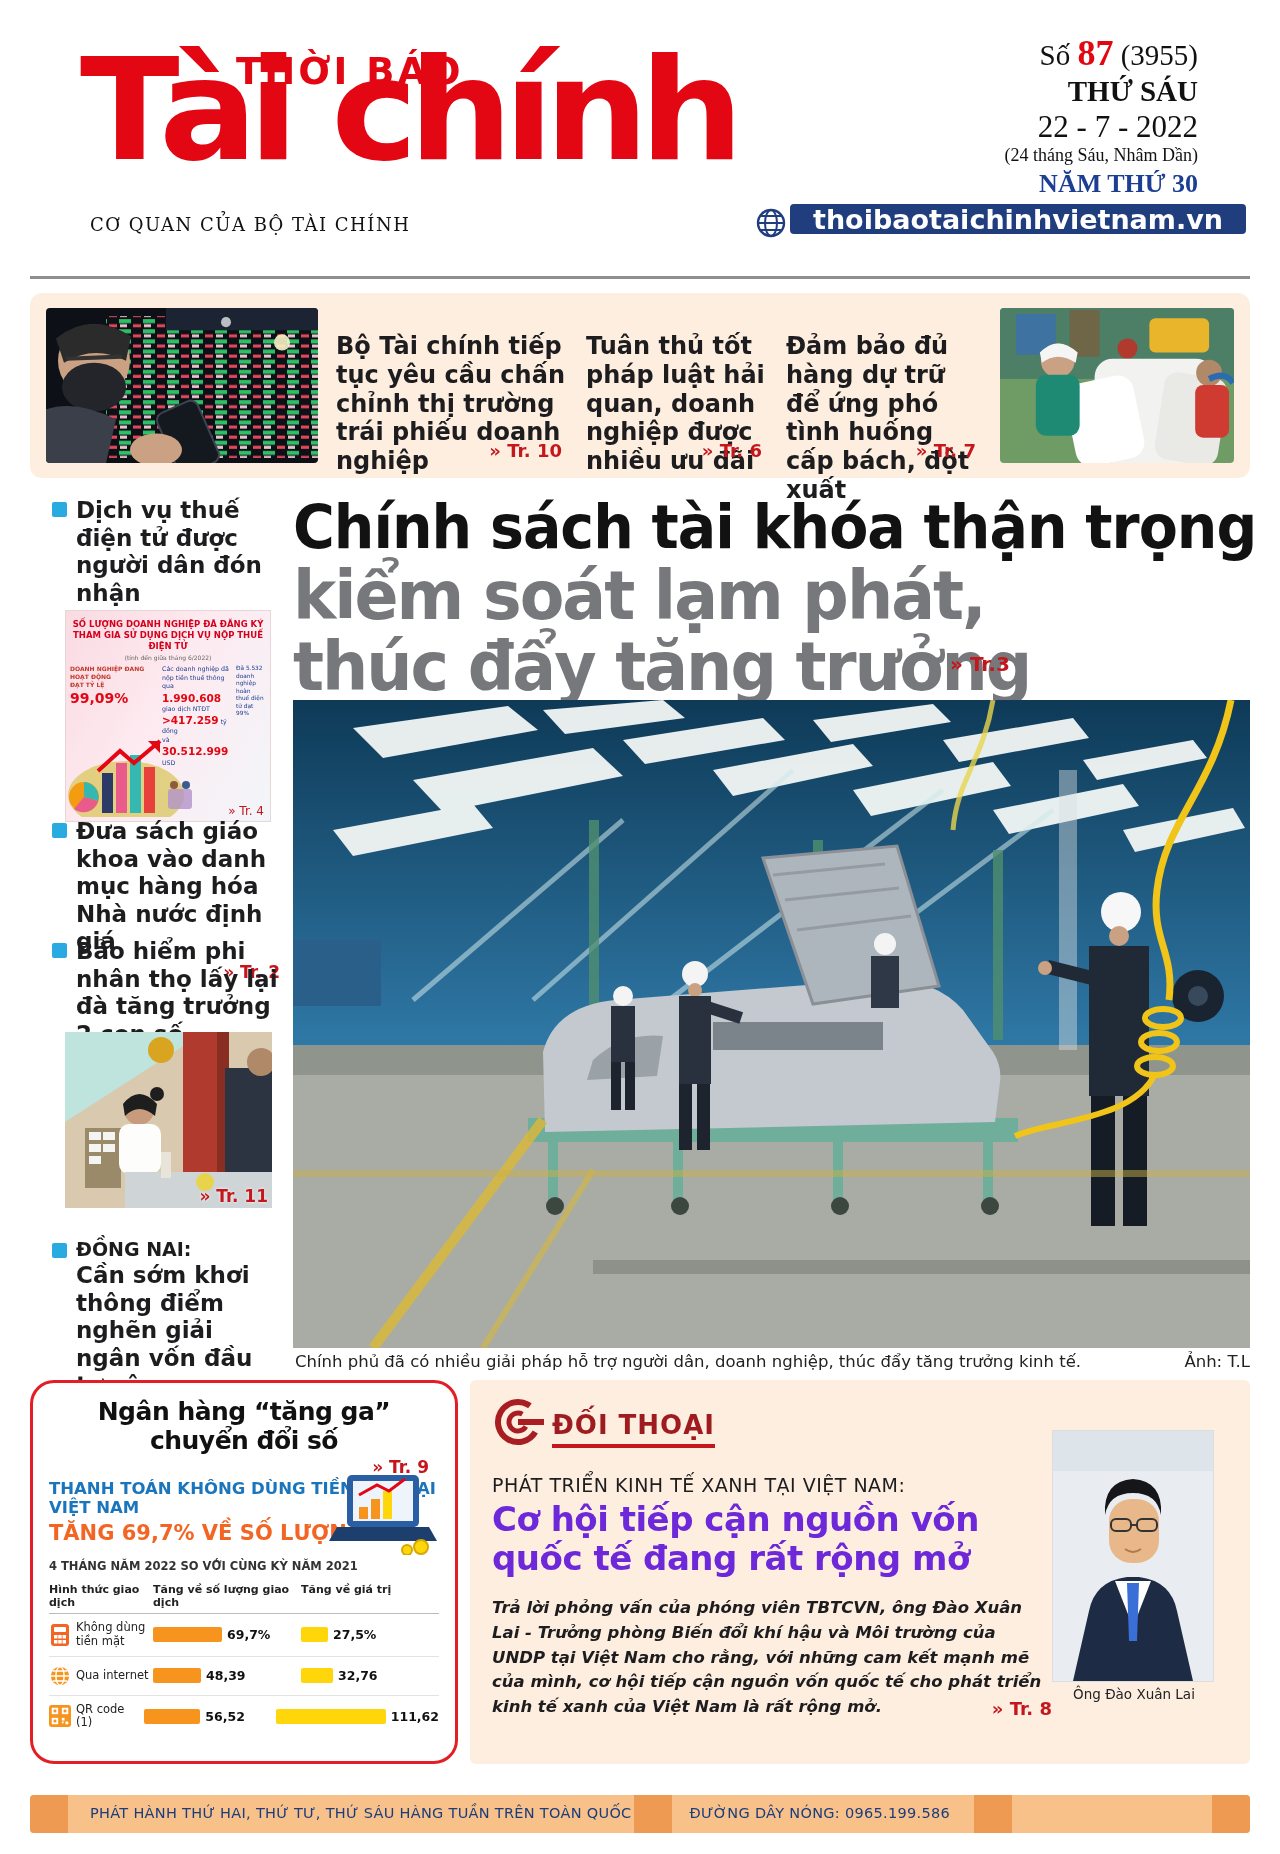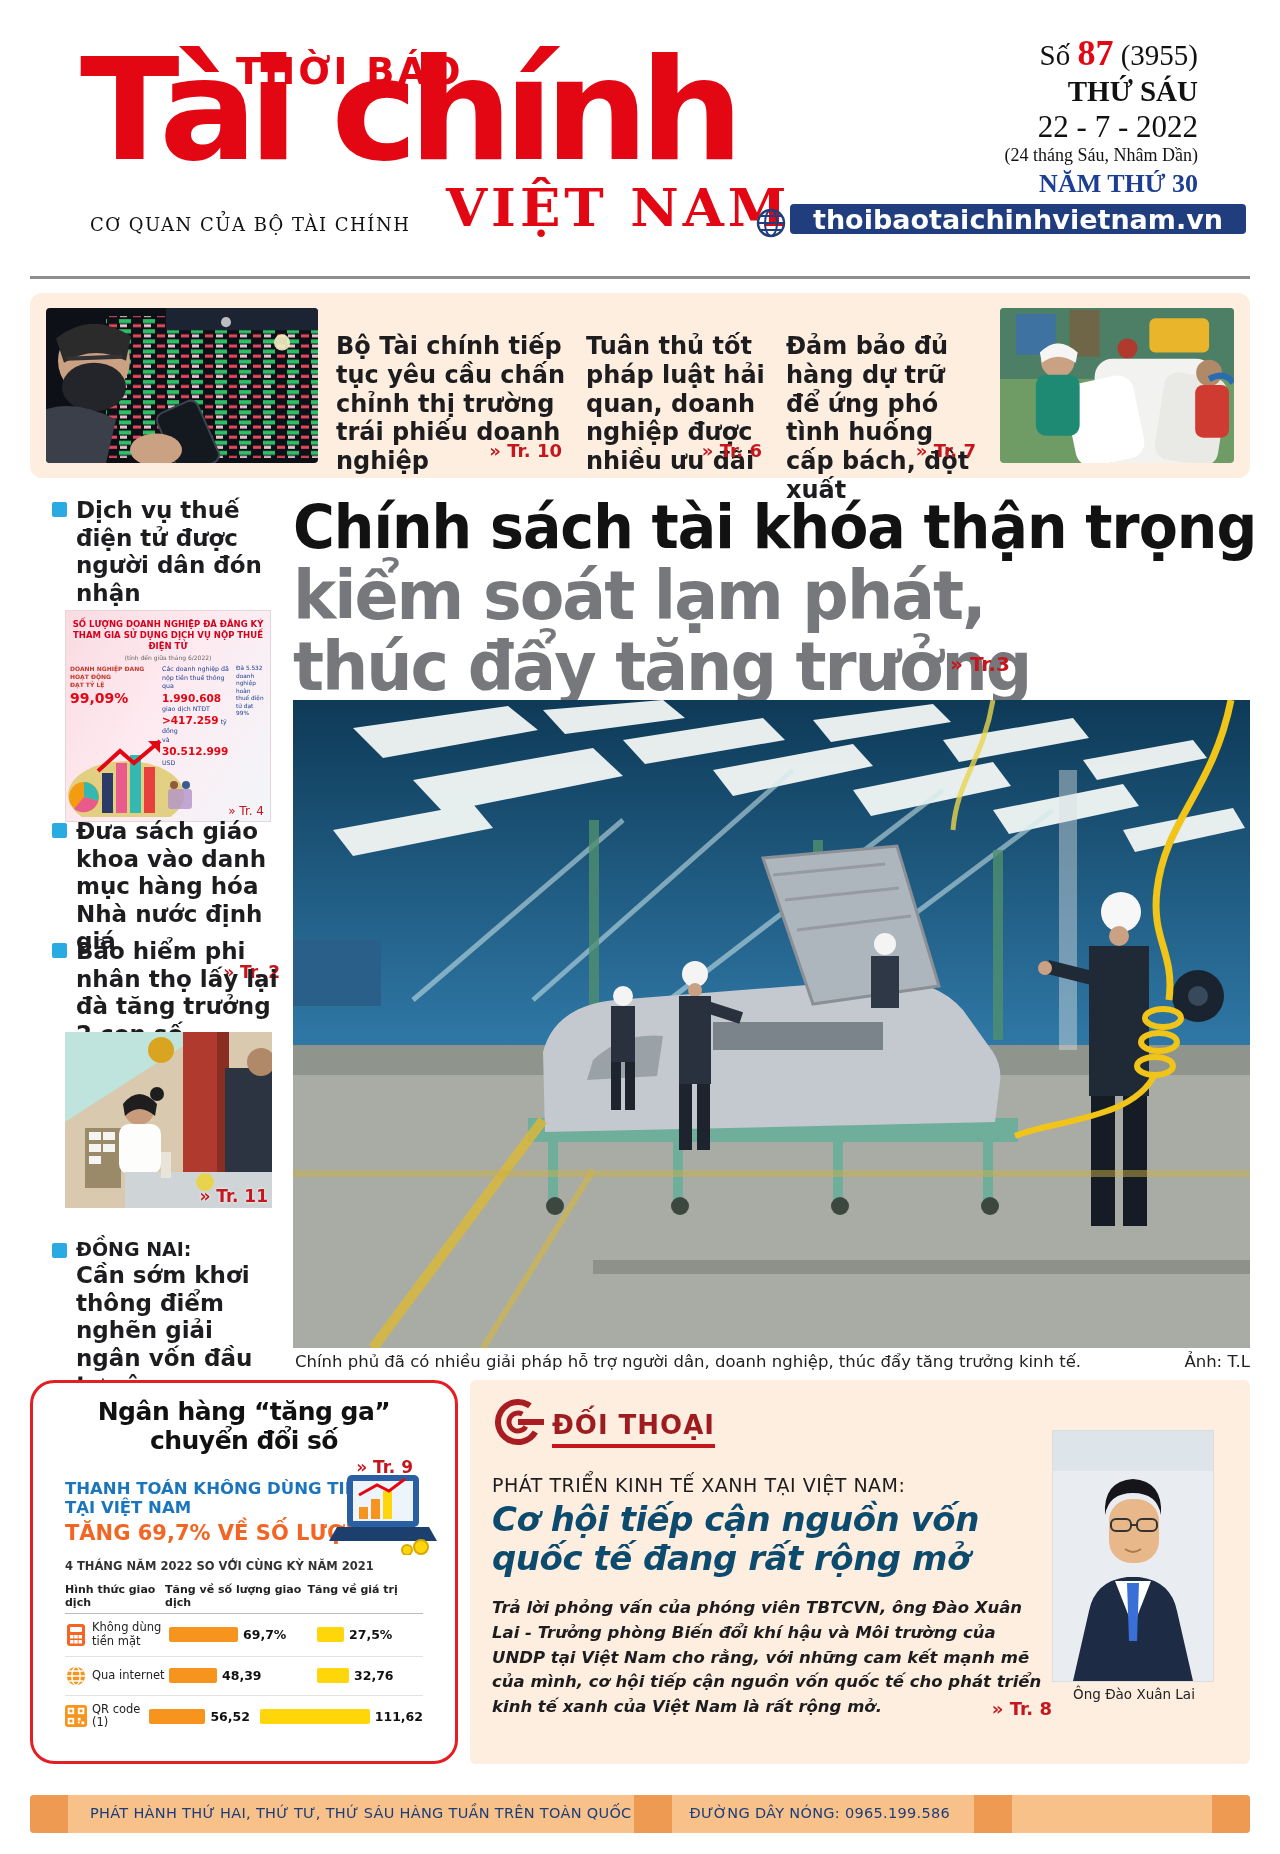--- a/index.html
+++ b/index.html
@@ -61,21 +61,21 @@
   .lead1{position:absolute;left:293px;top:492px;font-size:57px;font-weight:bold;color:#121212;letter-spacing:-1px;white-space:nowrap;transform:scaleY(1.05);transform-origin:top left;}
   .lead2{position:absolute;left:293px;top:556px;font-size:65px;font-weight:bold;color:#77787b;letter-spacing:-2px;white-space:nowrap;transform:scaleY(1.05);transform-origin:top left;}
   .lead3{position:absolute;left:293px;top:627px;font-size:65px;font-weight:bold;color:#77787b;letter-spacing:-2px;white-space:nowrap;transform:scaleY(1.05);transform-origin:top left;}
   .leadpage{position:absolute;left:950px;top:652px;color:#c4161c;font-weight:bold;font-size:20px;}
   .mainphoto{position:absolute;left:293px;top:700px;width:957px;height:648px;overflow:hidden;}
   .mainphoto svg{display:block;width:100%;height:100%;}
   .caption{position:absolute;left:295px;top:1352px;width:955px;font-size:16.5px;color:#222;}
   .caption .credit{float:right;}
   
   .bankbox{position:absolute;left:30px;top:1380px;width:428px;height:384px;border:3.5px solid #e31e24;border-radius:24px;
-           box-sizing:border-box;background:#fff;padding:14px 32px 10px;}
+           box-sizing:border-box;background:#fff;padding:14px 16px 10px;}
   .bankbox .bt{font-size:25px;font-weight:bold;color:#111;text-align:center;letter-spacing:-.5px;}
   .bankbox .bp{text-align:right;color:#c4161c;font-weight:bold;font-size:17px;margin:2px 10px 2px 0;}
   .bankbox .bh{color:#1b75bc;font-weight:bold;font-size:16.5px;margin-top:2px;}
   .bankbox .bs{color:#f26522;font-weight:bold;font-size:21px;margin-top:4px;}
   .bankbox .bperiod{font-size:11.5px;font-weight:bold;color:#333;margin-top:14px;}
   .bankillo{position:absolute;right:18px;top:88px;}
   .chead{display:flex;font-size:11px;font-weight:bold;color:#222;margin-top:10px;border-bottom:1px solid #bbb;padding-bottom:4px;}
   .chead .h1{width:104px;} .chead .h2{width:148px;} .chead .h3{width:120px;}
   .crow{display:flex;align-items:center;padding:7px 0;border-bottom:1px solid #e3e3e3;}
   .crow:last-child{border-bottom:none;}
@@ -84,41 +84,40 @@
   .clabel{width:77px;font-size:11.5px;line-height:1.2;color:#222;}
   .ccol{display:flex;align-items:center;}
   .ccol.qty{width:148px;} .ccol.val{flex:1;}
   .cbar{display:inline-block;height:15px;border-radius:2px;}
   .cval{font-size:12.5px;font-weight:bold;color:#111;margin-left:5px;white-space:nowrap;}
   
   .dialogue{position:absolute;left:470px;top:1380px;width:780px;height:384px;background:#fdeee0;border-radius:6px;box-sizing:border-box;padding:16px 22px;}
   .dlogo{display:flex;align-items:flex-end;gap:8px;}
   .dlogo .txt{font-size:26px;font-weight:bold;color:#9e1b1f;letter-spacing:1px;border-bottom:4px solid #c4161c;padding-bottom:4px;}
   .dkick{margin-top:26px;font-size:19px;color:#1d1d1f;letter-spacing:.5px;}
-  .dtitle{margin-top:4px;font-size:34px;font-weight:bold;color:#0c4a6e;line-height:1.15;width:580px;letter-spacing:-.5px;font-style:italic;}
+  .dtitle{margin-top:4px;font-size:34px;font-weight:bold;color:#6d28d9;line-height:1.15;width:580px;letter-spacing:-.5px;}
   .dbody{position:relative;margin-top:18px;width:560px;font-size:16.5px;font-style:italic;font-weight:bold;line-height:1.5;color:#1d1d1f;}
   .dbody .pref{position:absolute;right:0;bottom:-2px;font-size:18px;font-style:normal;}
   .portrait{position:absolute;right:36px;top:50px;width:160px;height:250px;background:#eef1f4;border:1px solid #ddd;overflow:hidden;}
   .portrait svg{display:block;width:100%;height:100%;}
   .pcap{position:absolute;right:36px;top:306px;width:160px;text-align:center;font-size:13.5px;color:#222;}
   
   .footer{position:absolute;left:30px;top:1795px;width:1220px;height:38px;background:#f9c18a;border-radius:4px;}
   .fsq{position:absolute;top:0;width:38px;height:38px;background:#ef9a52;}
   .fsq.q1{left:0;border-radius:4px 0 0 4px;} .fsq.q2{left:604px;} .fsq.q3{left:944px;} .fsq.q4{right:0;border-radius:0 4px 4px 0;}
   .ftext{position:absolute;top:10px;font-size:14.5px;color:#1b3d7c;letter-spacing:.3px;}
   .fleft{left:60px;} .fright{right:300px;}
 </style>
 </head>
 <body>
 
 <div class="page">
 
   <div class="tagline">THỜI BÁO</div>
   <div class="bigtitle">Tài chính</div>
-  <div class="region">VIỆT NAM</div>
   <div class="agency">CƠ QUAN CỦA BỘ TÀI CHÍNH</div>
 
   <div class="issue-block">
     <div class="issue-line"><span>Số</span> <span class="issue-num">87</span> <span>(3955)</span></div>
     <div class="issue-weekday">THỨ SÁU</div>
     <div class="issue-date">22 - 7 - 2022</div>
     <div class="issue-lunar">(24 tháng Sáu, Nhâm Dần)</div>
     <div class="issue-year">NĂM THỨ 30</div>
   </div>
 

